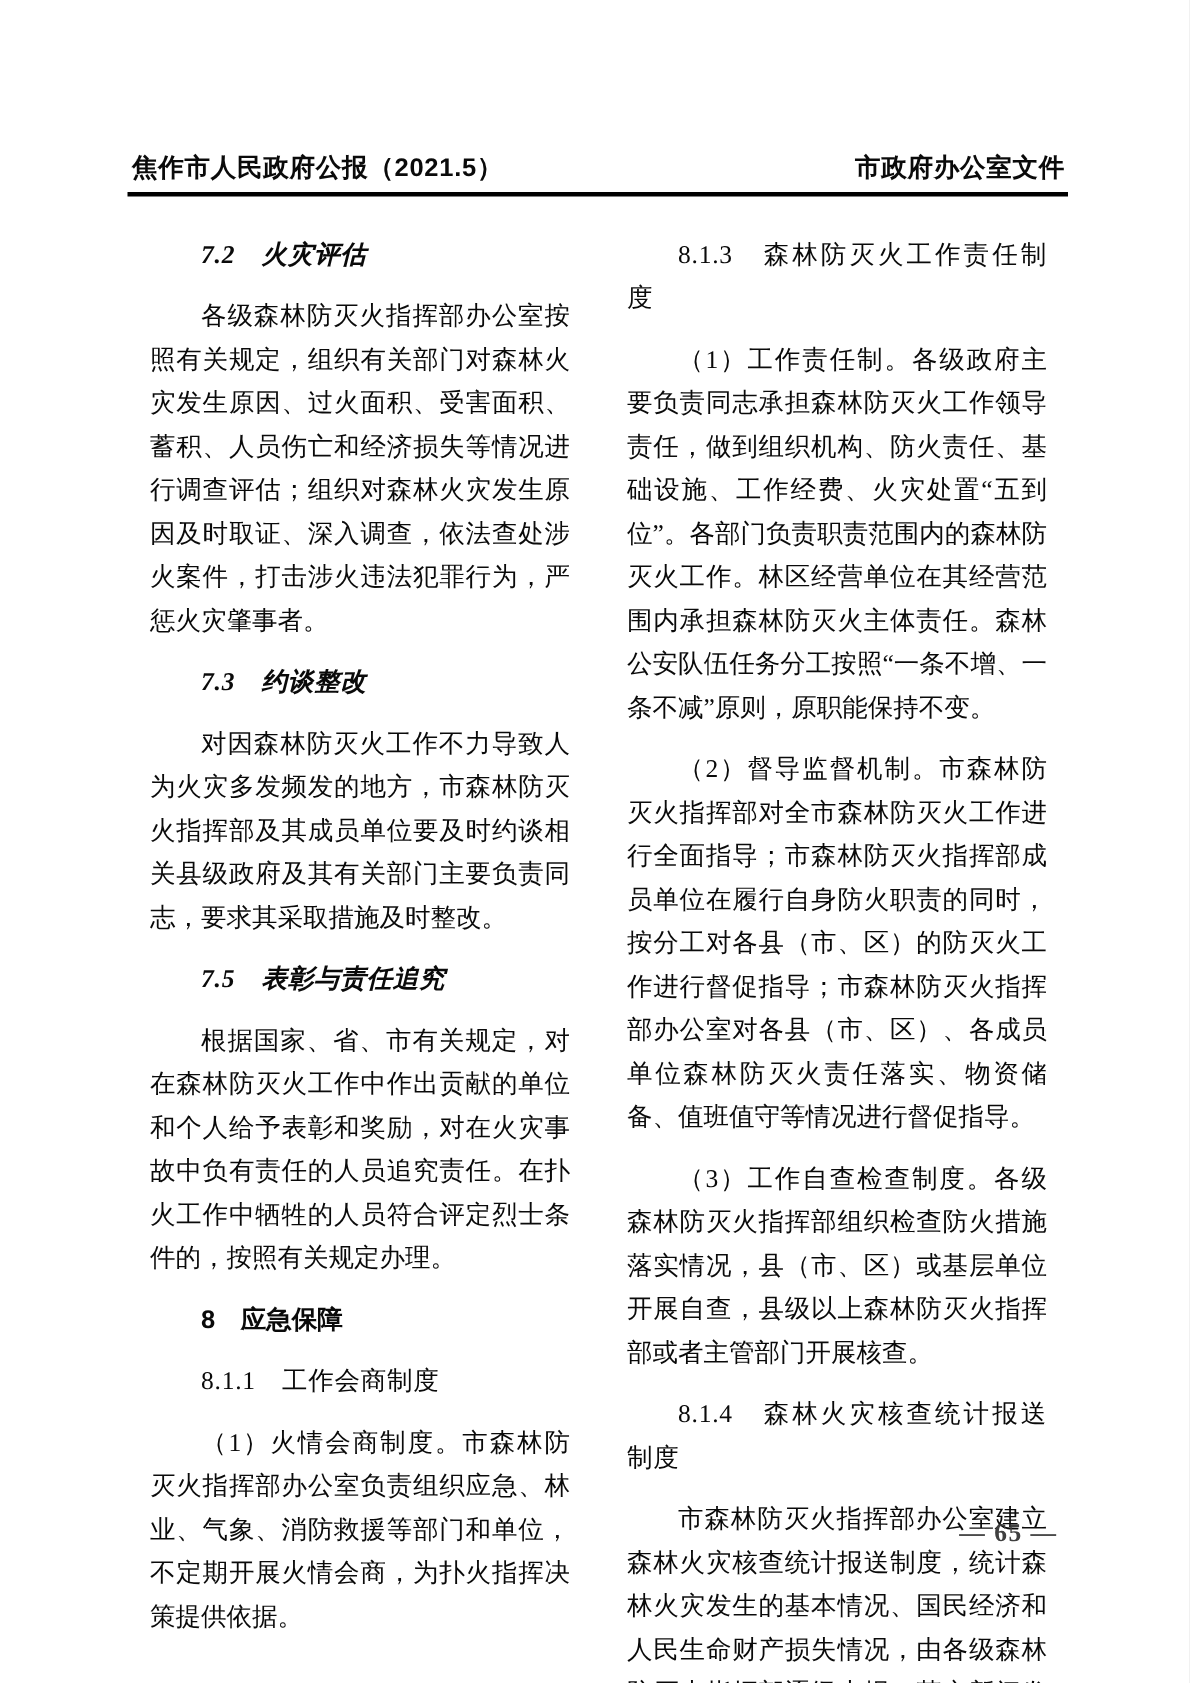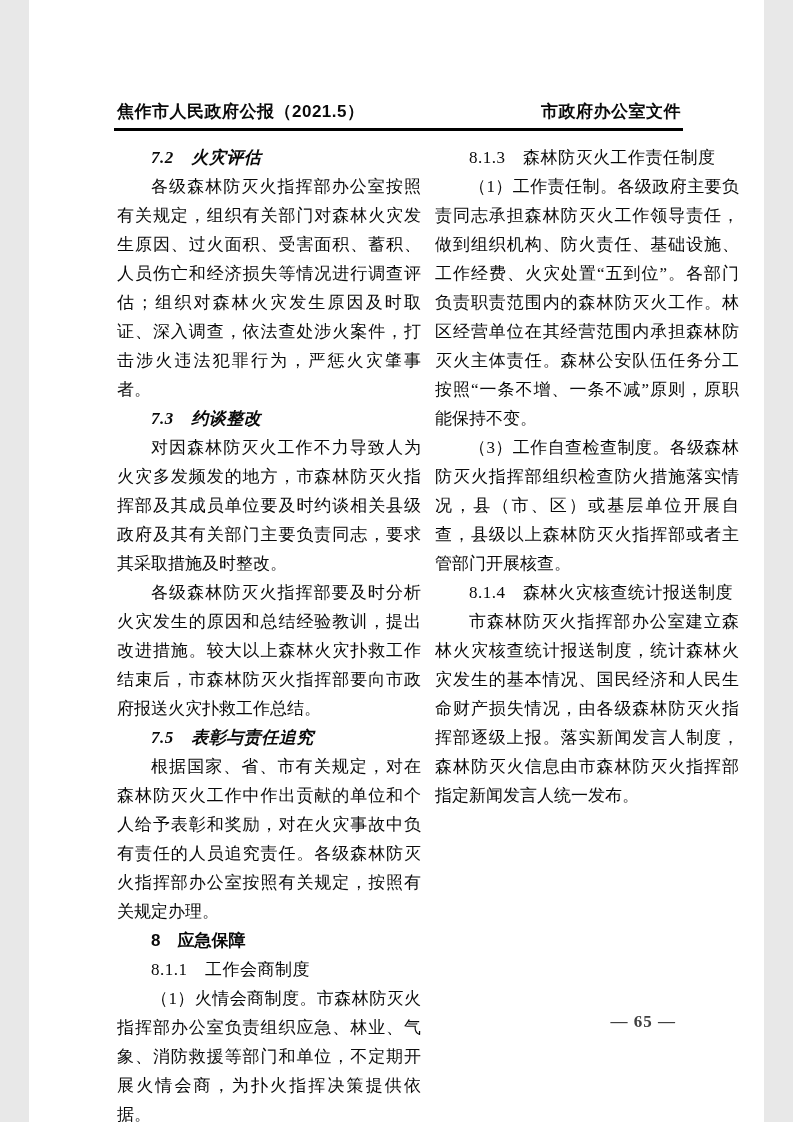--- a/index.html
+++ b/index.html
@@ -1,18 +1,18 @@
 <!DOCTYPE html>
 <html><head>
 <meta charset="utf-8">
 <style>
   html,body{margin:0;padding:0;background:#e8e8e8;}
   .page{
     position:relative;
-    width:735px;height:1122px;
+    width:793px;height:1122px;
     background:#ffffff;
     margin:0 auto;
     font-family:"Liberation Serif", serif;
     color:#0a0a0a;
     overflow:hidden;
     box-sizing:border-box;
   }
   .hdr{
     position:absolute;
     left:88px;right:83px;top:101px;
@@ -30,21 +30,21 @@
     position:absolute;
     left:88px;top:143px;
     width:622px;
     display:flex;gap:14px;
   }
   .col{
     width:304px;
     font-size:17px;line-height:29px;
     text-align:justify;
   }
-  .blk{margin:0;}
+  .blk{margin:12px;}
   .p{text-indent:2em;}
   .h2{
     font-family:"Liberation Sans", sans-serif;
     font-weight:bold;text-indent:2em;
   }
   .h3{
     font-weight:600;font-style:italic;text-indent:2em;
     letter-spacing:0.5px;
   }
   .h4{text-indent:2em;letter-spacing:0.5px;}
@@ -67,30 +67,30 @@
   </div>
 
   <div class="hdr-rule"></div>
 
   <div class="columns">
     <div class="col" id="col-left">
         <div class="blk h3">7.2　火灾评估</div>
         <div class="blk p">各级森林防灭火指挥部办公室按照有关规定，组织有关部门对森林火灾发生原因、过火面积、受害面积、蓄积、人员伤亡和经济损失等情况进行调查评估；组织对森林火灾发生原因及时取证、深入调查，依法查处涉火案件，打击涉火违法犯罪行为，严惩火灾肇事者。</div>
         <div class="blk h3">7.3　约谈整改</div>
         <div class="blk p">对因森林防灭火工作不力导致人为火灾多发频发的地方，市森林防灭火指挥部及其成员单位要及时约谈相关县级政府及其有关部门主要负责同志，要求其采取措施及时整改。</div>
-        <div class="blk p">各级森林防灭火指挥部要及时分析火灾发生的原因和总结经验教训，提出改进措施。较大以上森林火灾扑救工作结束后，市森林防灭火指挥部要向市政府报送火灾扑救工作总结。</div>
         <div class="blk h3">7.5　表彰与责任追究</div>
-        <div class="blk p">根据国家、省、市有关规定，对在森林防灭火工作中作出贡献的单位和个人给予表彰和奖励，对在火灾事故中负有责任的人员追究责任。各级森林防灭火指挥部办公室按照有关规定，按照有关规定办理。</div>
+        <div class="blk p">根据国家、省、市有关规定，对在森林防灭火工作中作出贡献的单位和个人给予表彰和奖励，对在火灾事故中负有责任的人员追究责任。在扑火工作中牺牲的人员符合评定烈士条件的，按照有关规定办理。</div>
         <div class="blk h2">8　应急保障</div>
         <div class="blk h4">8.1.1　工作会商制度</div>
         <div class="blk p">（1）火情会商制度。市森林防灭火指挥部办公室负责组织应急、林业、气象、消防救援等部门和单位，不定期开展火情会商，为扑火指挥决策提供依据。</div>
       </div>
     <div class="col" id="col-right">
         <div class="blk h4">8.1.3　森林防灭火工作责任制度</div>
         <div class="blk p">（1）工作责任制。各级政府主要负责同志承担森林防灭火工作领导责任，做到组织机构、防火责任、基础设施、工作经费、火灾处置“五到位”。各部门负责职责范围内的森林防灭火工作。林区经营单位在其经营范围内承担森林防灭火主体责任。森林公安队伍任务分工按照“一条不增、一条不减”原则，原职能保持不变。</div>
+        <div class="blk p">（2）督导监督机制。市森林防灭火指挥部对全市森林防灭火工作进行全面指导；市森林防灭火指挥部成员单位在履行自身防火职责的同时，按分工对各县（市、区）的防灭火工作进行督促指导；市森林防灭火指挥部办公室对各县（市、区）、各成员单位森林防灭火责任落实、物资储备、值班值守等情况进行督促指导。</div>
         <div class="blk p">（3）工作自查检查制度。各级森林防灭火指挥部组织检查防火措施落实情况，县（市、区）或基层单位开展自查，县级以上森林防灭火指挥部或者主管部门开展核查。</div>
         <div class="blk h4">8.1.4　森林火灾核查统计报送制度</div>
         <div class="blk p">市森林防灭火指挥部办公室建立森林火灾核查统计报送制度，统计森林火灾发生的基本情况、国民经济和人民生命财产损失情况，由各级森林防灭火指挥部逐级上报。落实新闻发言人制度，森林防灭火信息由市森林防灭火指挥部指定新闻发言人统一发布。</div>
       </div>
   </div>
 
   <div class="pagenum">— 65 —</div>
 
 </div>
 

